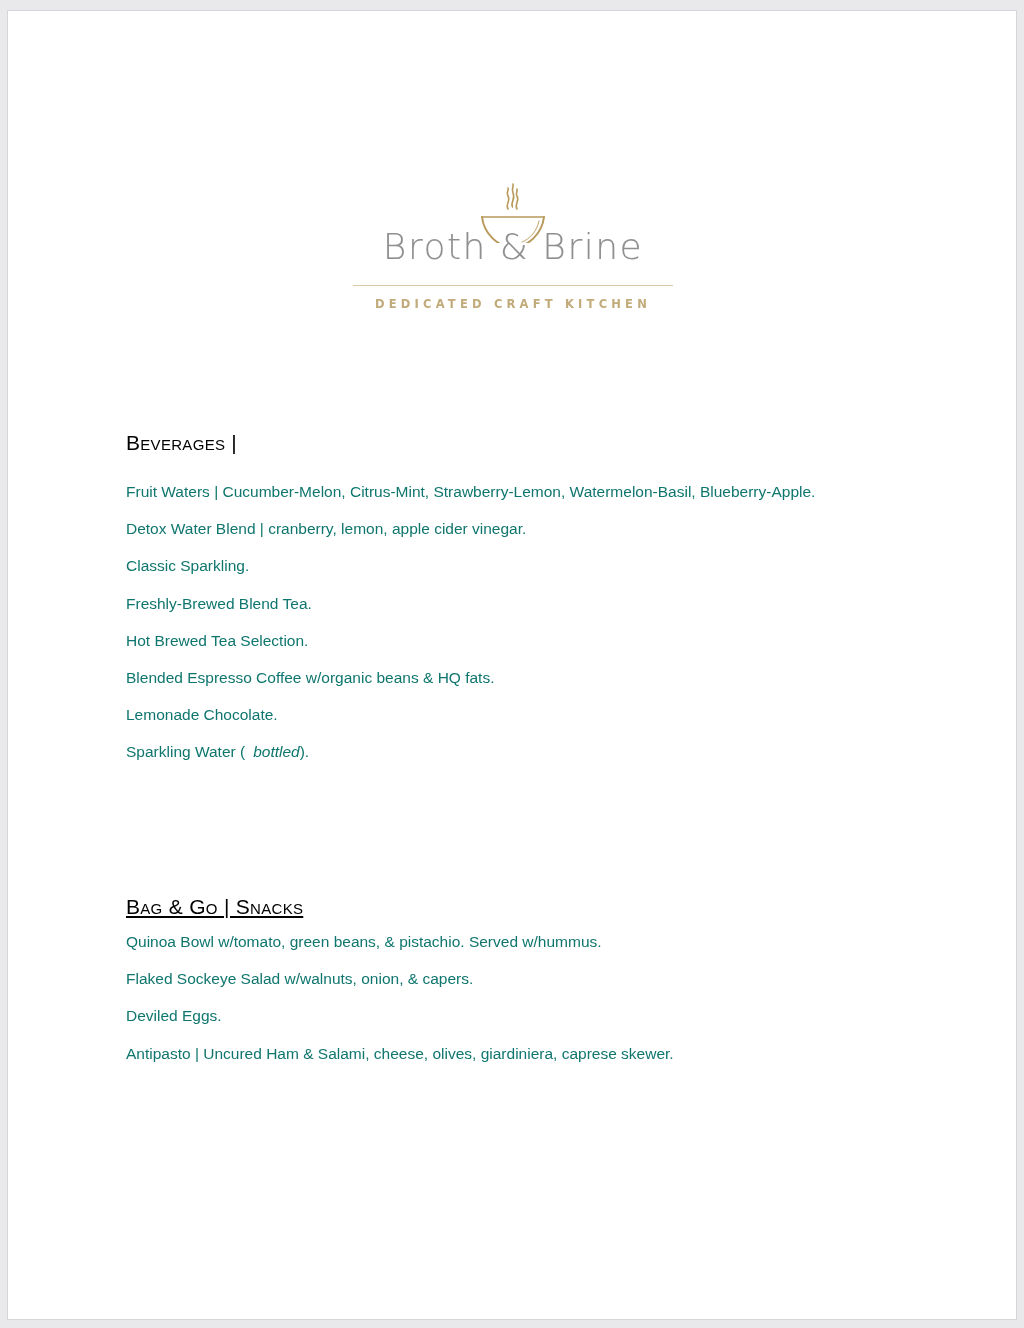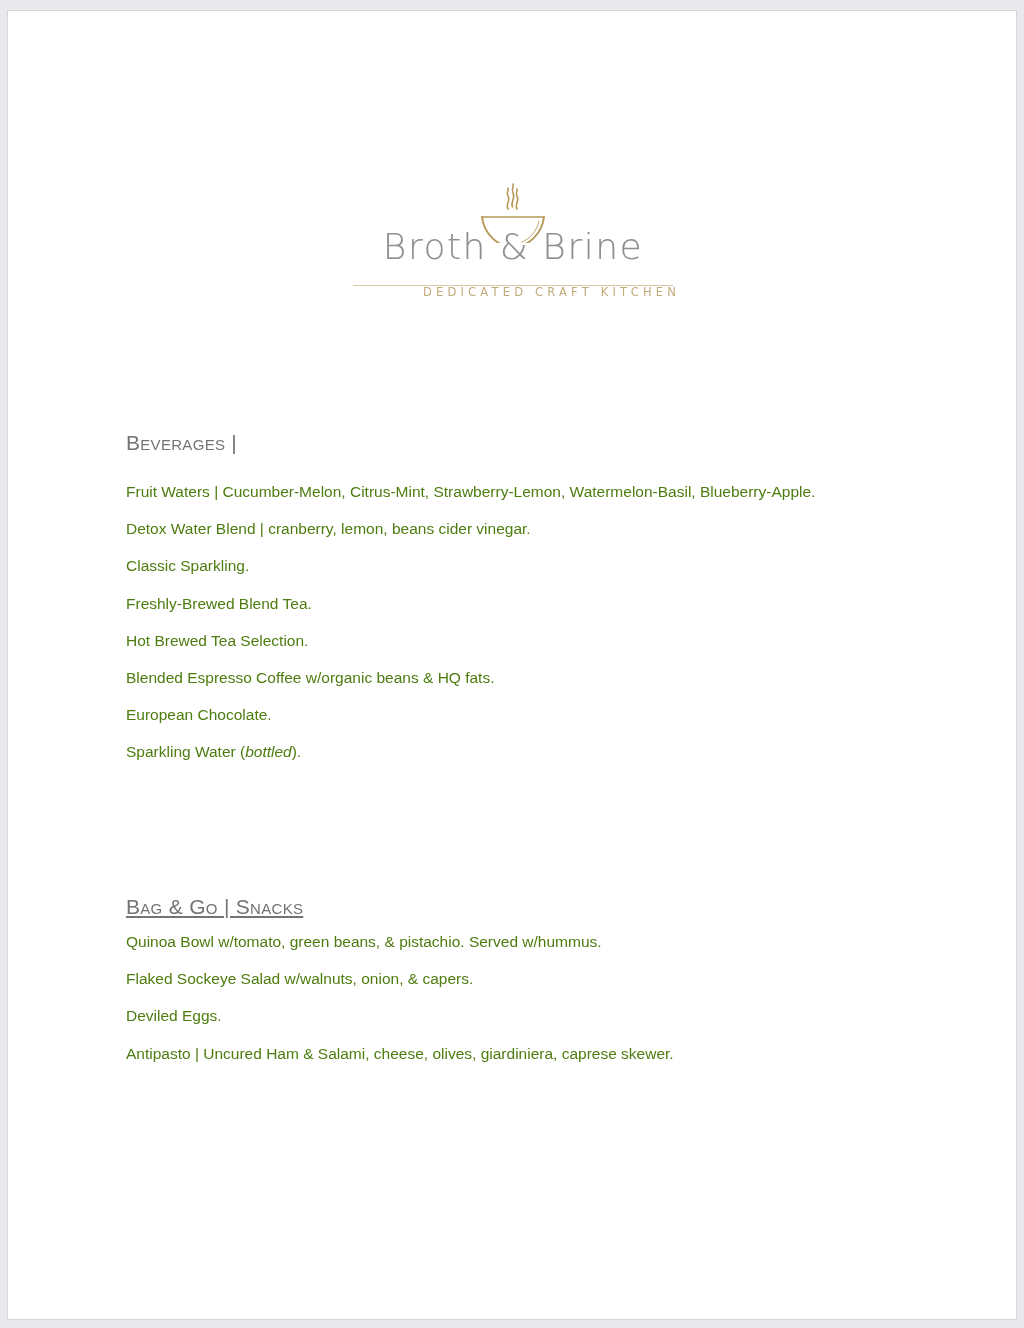--- a/index.html
+++ b/index.html
@@ -56,57 +56,58 @@
       position: absolute;
       left: 7px;
       top: 114px;
       width: 320px;
       height: 1px;
       background: #d8c9a6;
     }
     .logo-tagline {
       position: absolute;
       left: 0;
-      top: 114px;
+      top: 126px;
       width: 334px;
-      text-align: right;
+      text-align: center;
       font-family: "DejaVu Sans", sans-serif;
       font-size: 11.5px;
       letter-spacing: 4.2px;
       color: #c2ab7a;
       line-height: 14px;
+      font-weight: bold;
     }
     .section-heading {
       position: absolute;
       left: 118px;
       font-family: "Liberation Sans", sans-serif;
       font-size: 21px;
-      color: #737373;
+      color: #000000;
       font-variant: small-caps;
       letter-spacing: 0.3px;
       line-height: 26px;
       white-space: nowrap;
       font-weight: normal;
     }
     .menu-list {
       position: absolute;
       left: 118px;
       margin: 0;
       padding: 0;
       list-style: none;
     }
     .menu-item {
       font-family: "Liberation Sans", sans-serif;
       font-size: 15.5px;
-      color: #4d7c0f;
+      color: #0f766e;
       height: 37.2px;
       line-height: 22px;
       white-space: nowrap;
     }
-    .menu-item em { font-style: italic; }
+    .menu-item em { font-style: italic; margin-left: 8px; }
   </style>
 </head>
 <body>
 
 <div class="page">
 
   <div class="logo" style="left:338px;top:160px;">
     <svg class="logo-icon" viewBox="0 0 70 64" width="70" height="64">
       <g fill="none" stroke="#b8995a" stroke-width="1.6" stroke-linecap="round">
         <path d="M30 30 C27 25, 33 22, 30 17 C28 13, 31 11, 30 9"></path>
@@ -119,26 +120,26 @@
     </svg>
     <div class="logo-title">Broth &amp; Brine</div>
     <div class="logo-rule"></div>
     <div class="logo-tagline">DEDICATED CRAFT KITCHEN</div>
   </div>
 
   <h2 class="section-heading" style="top:402px;">Beverages |</h2>
 
   <ul class="menu-list" style="top:470px;">
     <li class="menu-item">Fruit Waters | Cucumber-Melon, Citrus-Mint, Strawberry-Lemon, Watermelon-Basil, Blueberry-Apple.</li>
-    <li class="menu-item">Detox Water Blend | cranberry, lemon, beans cider vinegar.</li>
+    <li class="menu-item">Detox Water Blend | cranberry, lemon, apple cider vinegar.</li>
     <li class="menu-item">Classic Sparkling.</li>
     <li class="menu-item">Freshly-Brewed Blend Tea.</li>
     <li class="menu-item">Hot Brewed Tea Selection.</li>
     <li class="menu-item">Blended Espresso Coffee w/organic beans &amp; HQ fats.</li>
-    <li class="menu-item">European Chocolate.</li>
+    <li class="menu-item">Lemonade Chocolate.</li>
     <li class="menu-item"><span>Sparkling Water (</span><em>bottled</em><span>).</span></li>
   </ul>
 
   <h2 class="section-heading" style="top:866px;text-decoration:underline;">Bag &amp; Go | Snacks</h2>
 
   <ul class="menu-list" style="top:920px;">
     <li class="menu-item">Quinoa Bowl w/tomato, green beans, &amp; pistachio. Served w/hummus.</li>
     <li class="menu-item">Flaked Sockeye Salad w/walnuts, onion, &amp; capers.</li>
     <li class="menu-item">Deviled Eggs.</li>
     <li class="menu-item">Antipasto | Uncured Ham &amp; Salami, cheese, olives, giardiniera, caprese skewer.</li>

